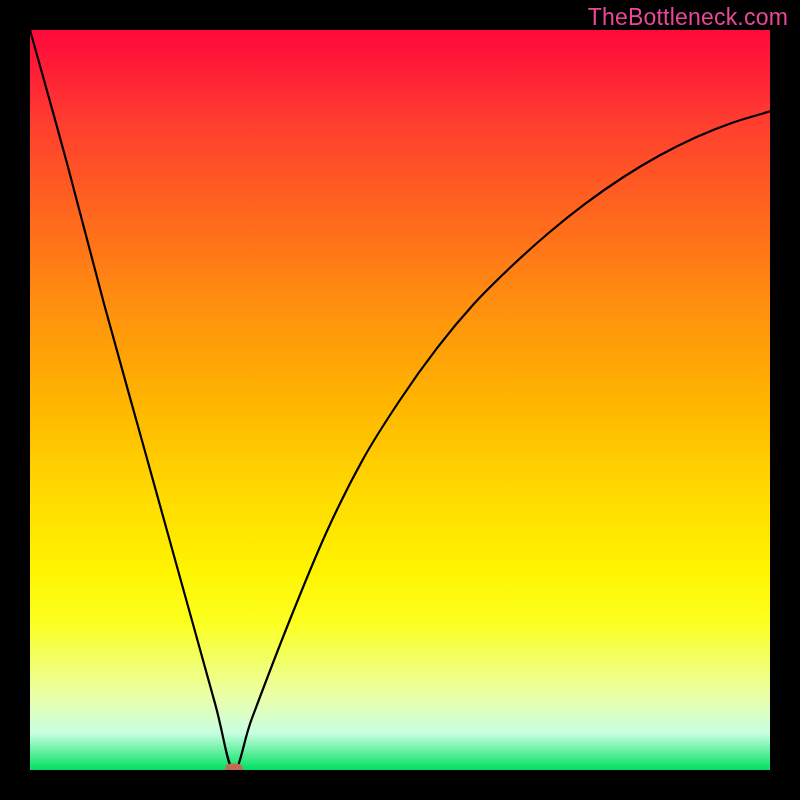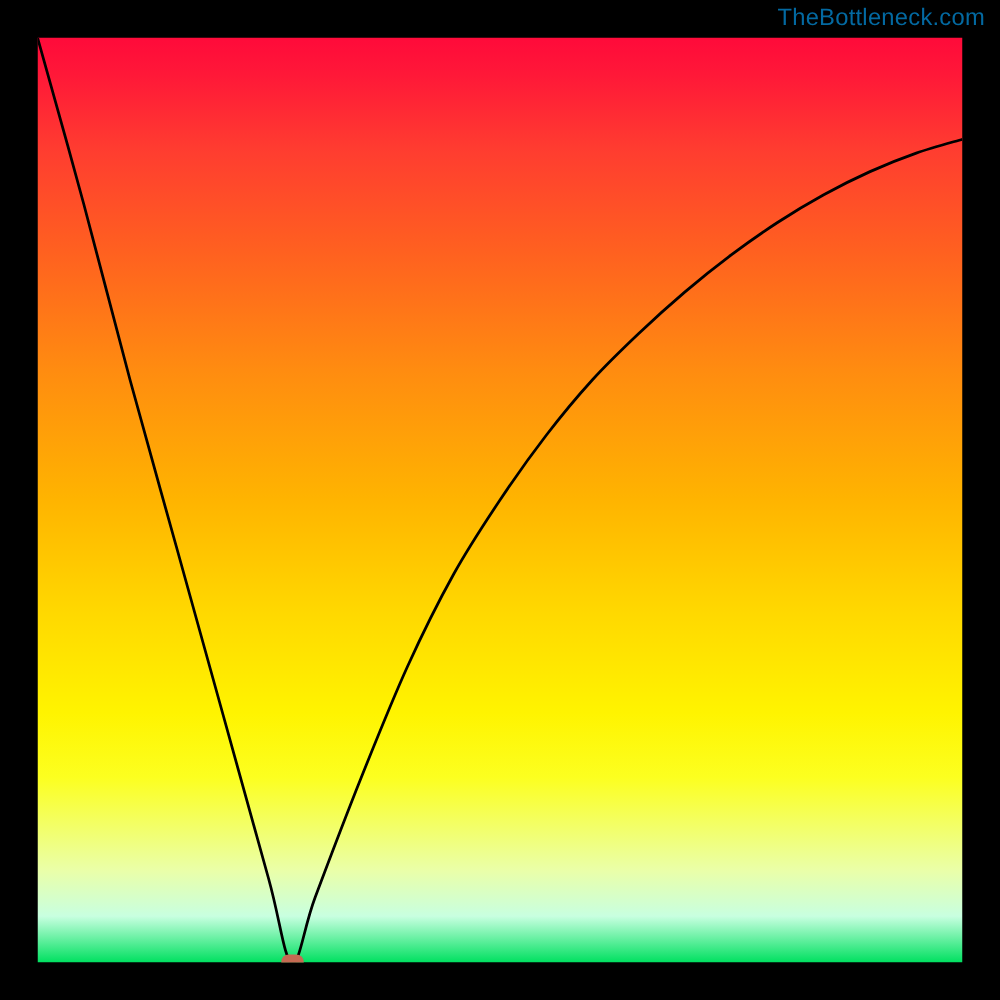--- a/index.html
+++ b/index.html
@@ -45,22 +45,22 @@
       #fcff20 80%,
       #eaffa8 90%,
       #c8ffe0 95%,
       #00e060 100%
     );
   }
   .watermark {
     position: absolute;
     top: 4px;
     right: 12px;
-    color: #0369a1;
-    font-size: 19px;
+    color: #ec4899;
+    font-size: 23px;
     font-weight: 500;
     letter-spacing: 0.2px;
     user-select: none;
   }
   .curve-svg {
     position: absolute;
     top: 0;
     left: 0;
     width: 100%;
     height: 100%;

